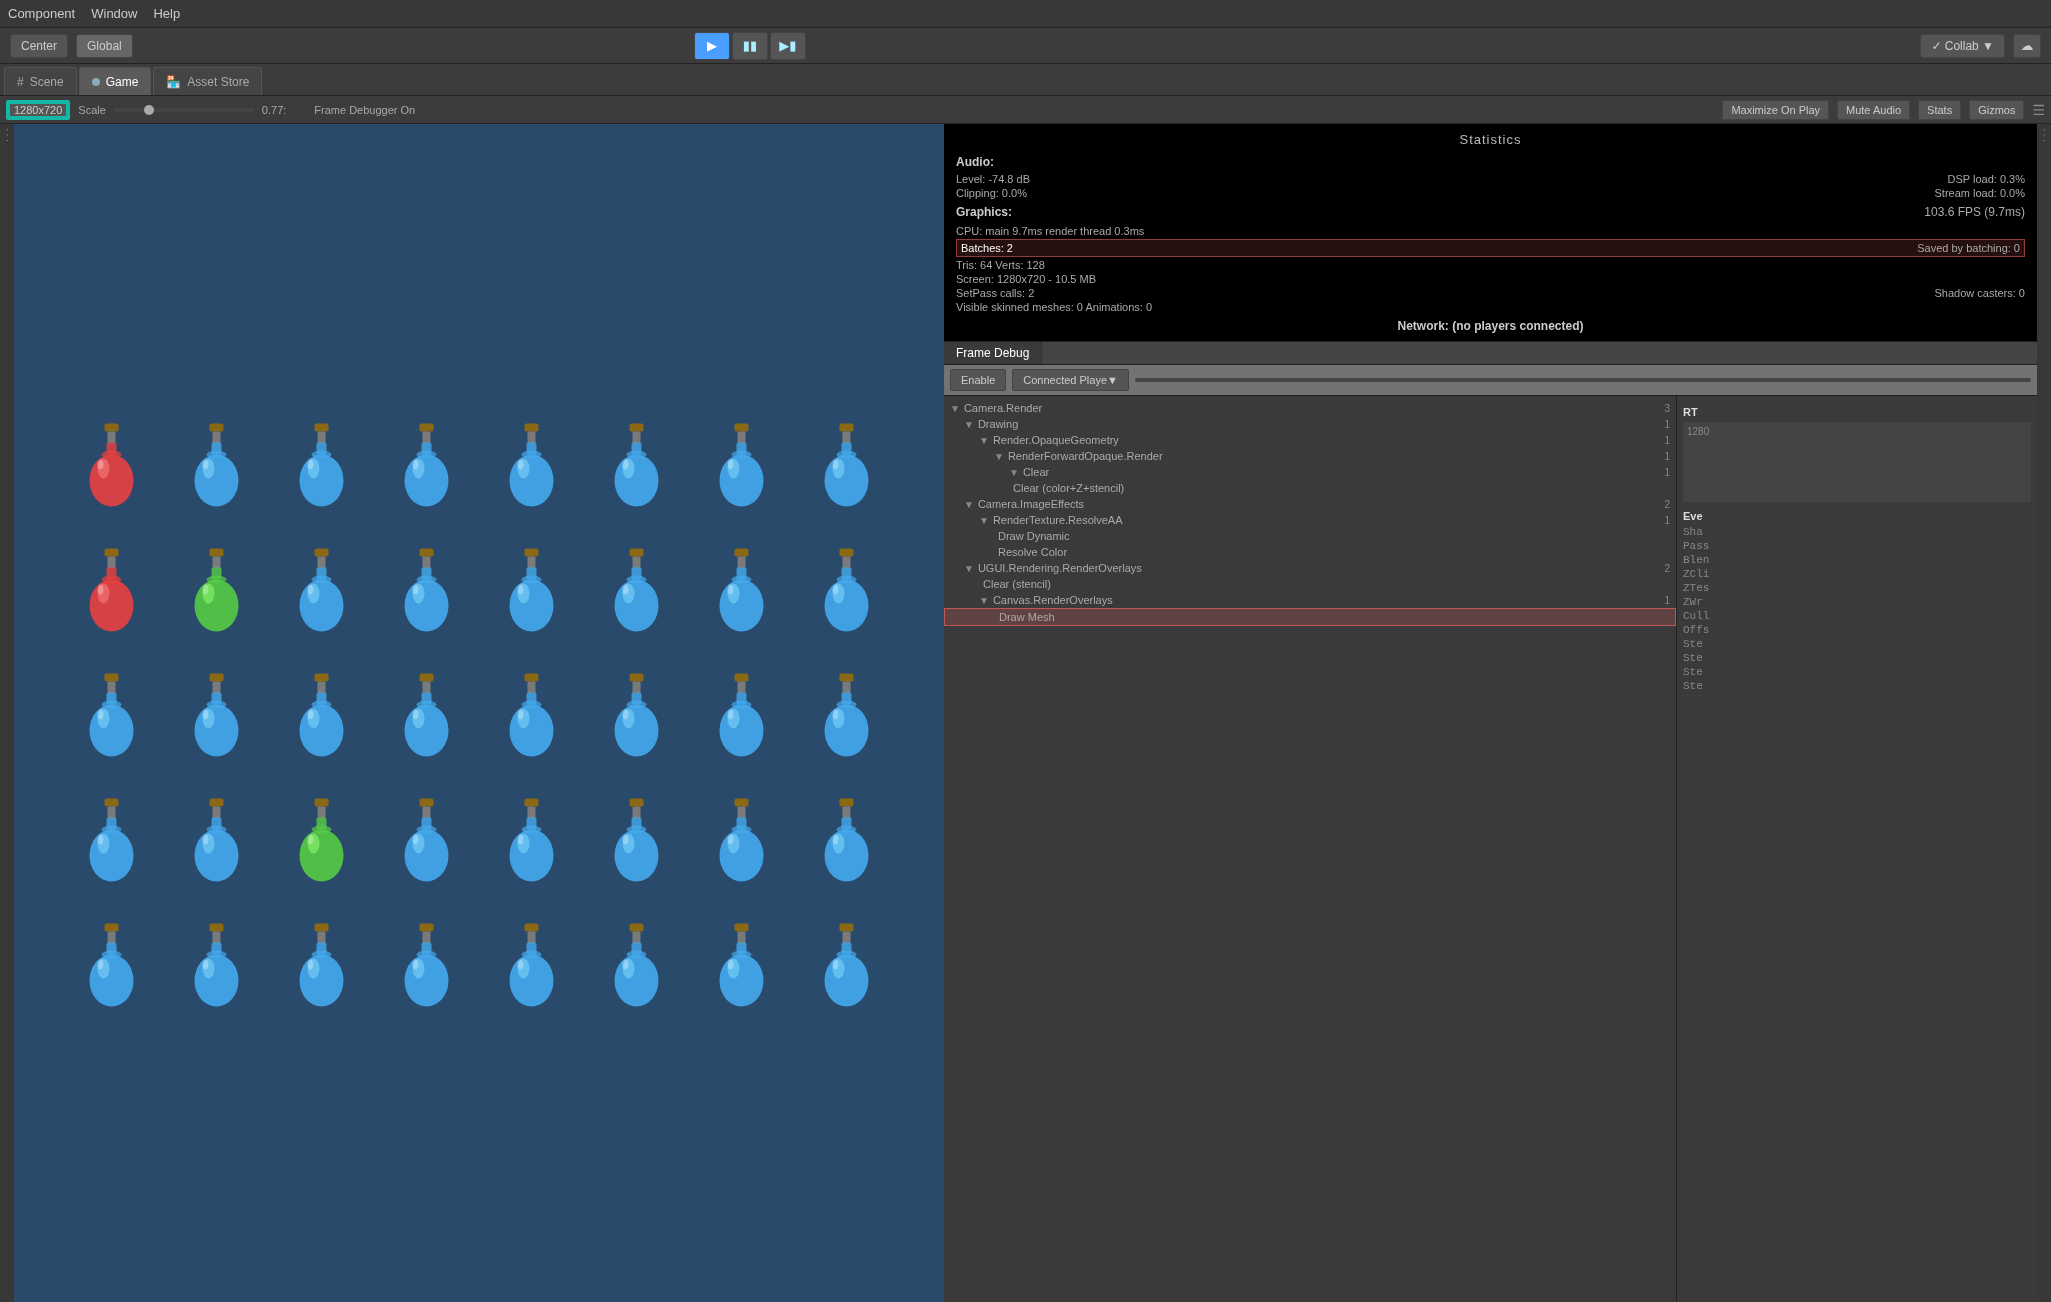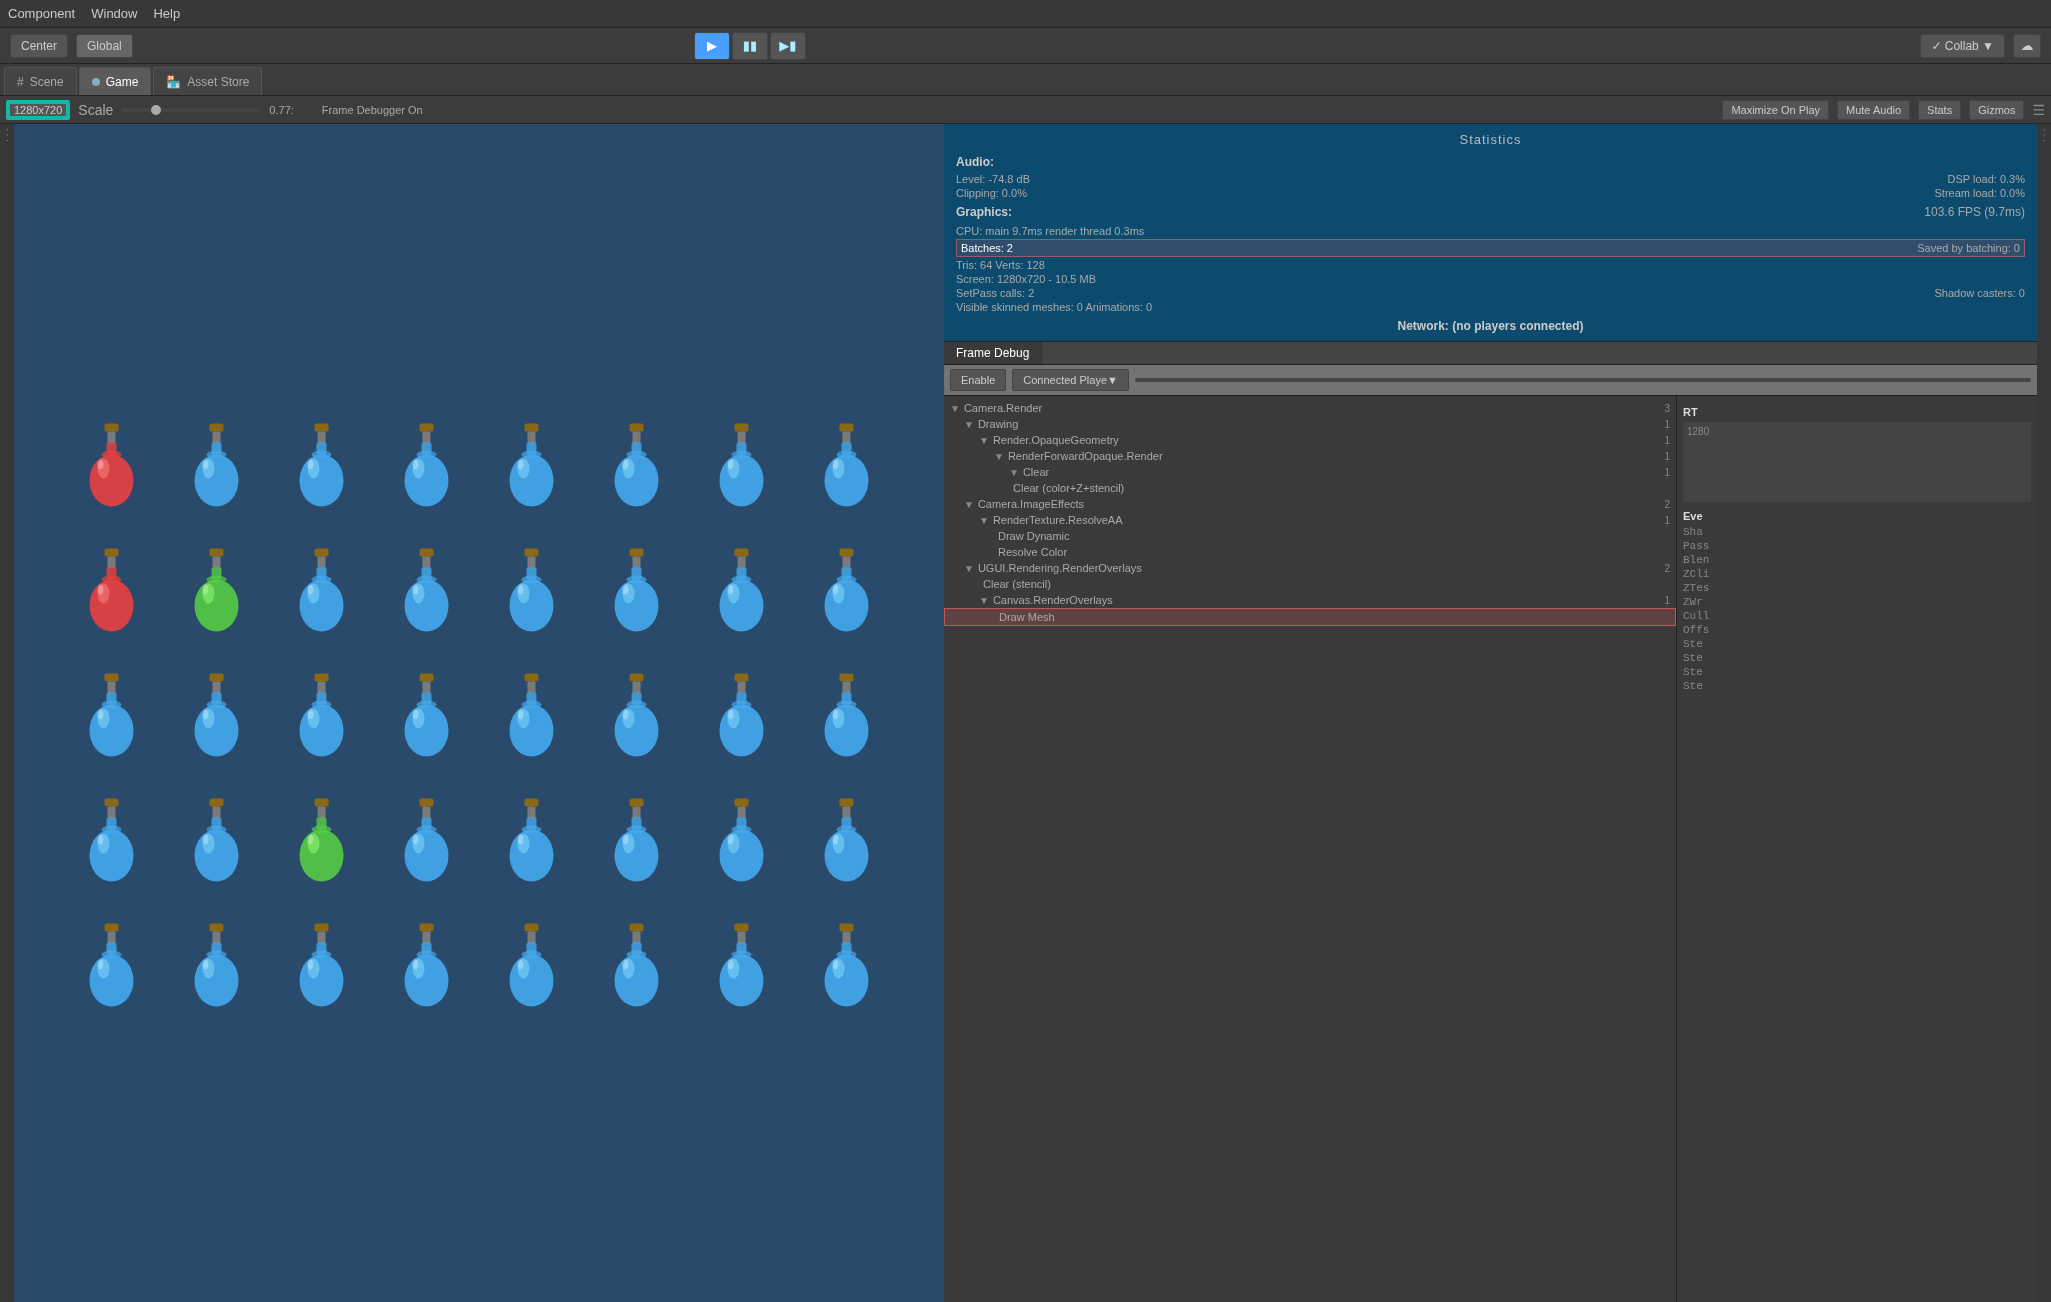--- a/index.html
+++ b/index.html
@@ -142,21 +142,21 @@
     }
     .game-toolbar select, .game-toolbar .resolution {
       background: #555;
       border: 4px solid #14b8a6;
       color: #ccc;
       height: 20px;
       font-size: 11px;
       padding: 0 4px;
       border-radius: 2px;
     }
-    .scale-label { font-size: 14px; color: #aaa; }
+    .scale-label { font-size: 11px; color: #aaa; }
     .scale-track {
       width: 140px;
       height: 4px;
       background: #444;
       border-radius: 2px;
       position: relative;
     }
     .scale-thumb {
       position: absolute;
       left: 30px;
@@ -219,21 +219,21 @@
     
     .right-panel {
       flex: 1;
       display: flex;
       flex-direction: column;
       background: #3c3c3c;
     }
 
     
     .stats-panel {
-      background: #0c4a6e;
+      background: #000000;
       padding: 8px 12px;
       border-bottom: 1px solid #222;
     }
     .stats-title {
       text-align: center;
       color: #bbb;
       font-size: 13px;
       margin-bottom: 8px;
       letter-spacing: 1px;
     }

